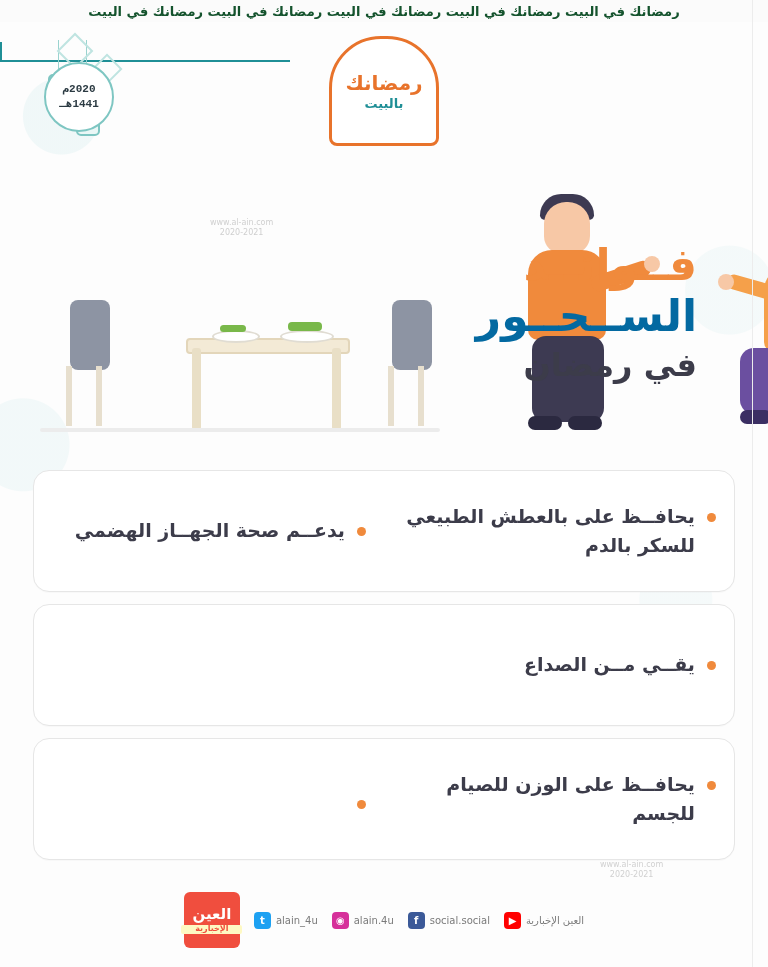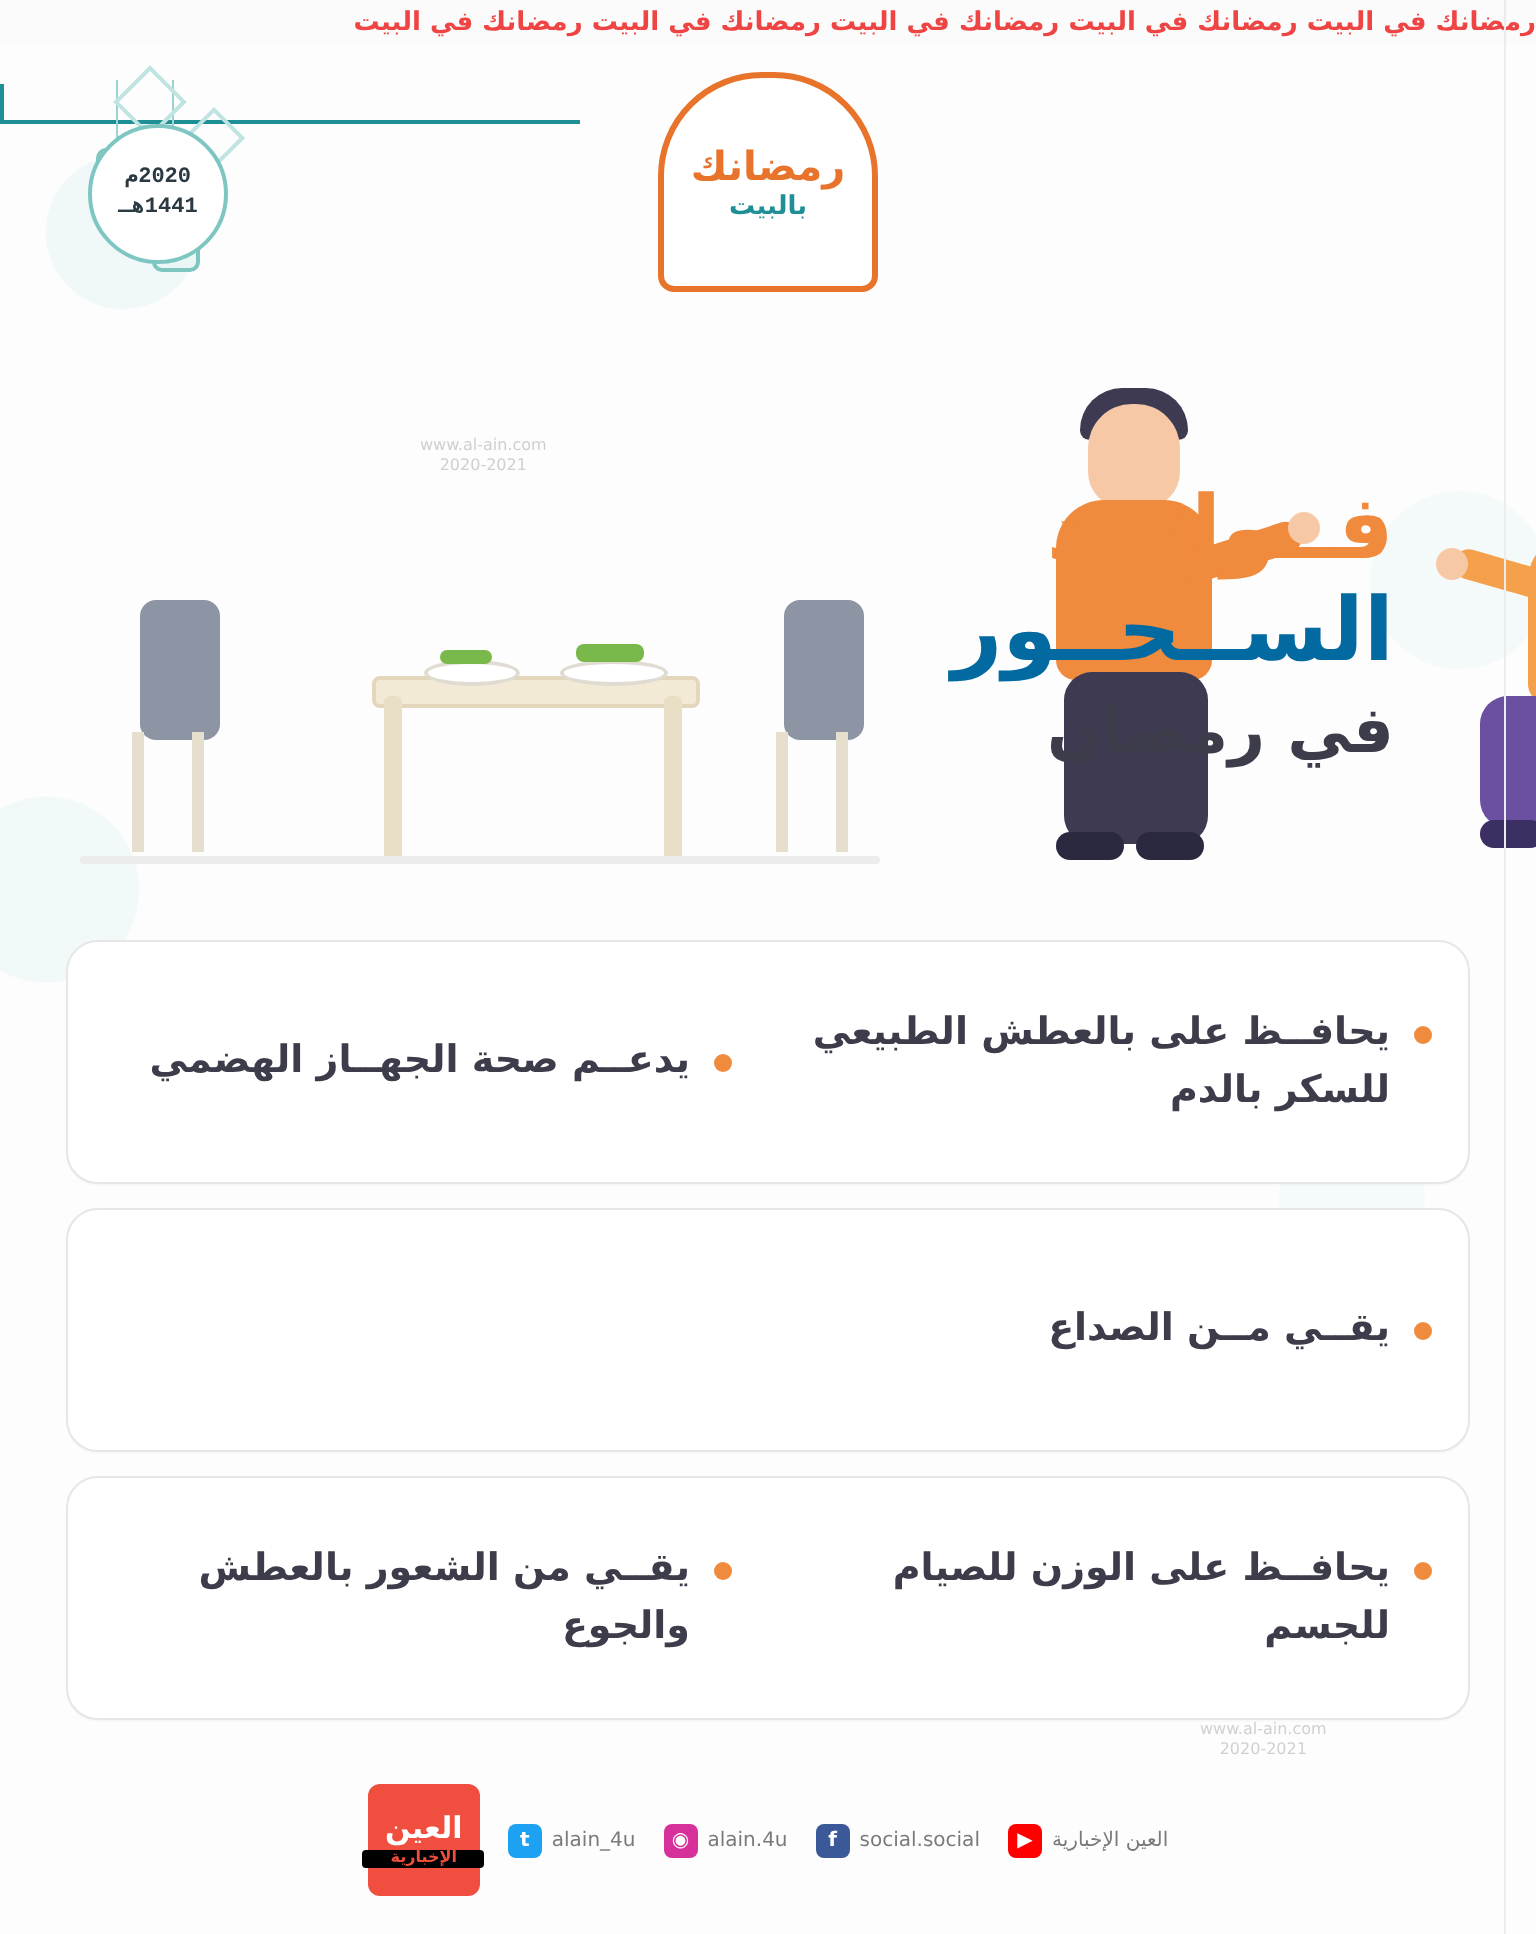--- a/index.html
+++ b/index.html
@@ -19,22 +19,22 @@
       radial-gradient(circle at 12% 70%, rgba(0,150,160,.04) 0 40px, transparent 41px),
       radial-gradient(circle at 95% 30%, rgba(0,150,160,.035) 0 44px, transparent 45px),
       radial-gradient(circle at 88% 62%, rgba(0,150,160,.03) 0 36px, transparent 37px);
     pointer-events:none;
   }
 
   
   .top-band{
     position:absolute;top:0;left:0;width:768px;height:22px;
     background:#fbfbfb;overflow:hidden;white-space:nowrap;
-    color:#ef4444;font-size:13px;font-weight:bold;
-    display:flex;align-items:center;justify-content:flex-start;letter-spacing:1px;
+    color:#14532d;font-size:13px;font-weight:bold;
+    display:flex;align-items:center;justify-content:center;letter-spacing:1px;
   }
 
   
   .teal-rule{position:absolute;top:60px;left:0;width:290px;height:2px;background:#1f8f96;}
   .teal-rule:after{content:"";position:absolute;left:0;top:-18px;width:2px;height:20px;background:#1f8f96;}
 
   
   .lanterns{position:absolute;top:40px;left:40px;width:110px;height:160px;}
   .lant-line{position:absolute;top:0;width:1px;height:34px;background:#9ad3cf;}
   .lantern{position:absolute;width:20px;height:34px;border:2px solid #7ec6c2;border-radius:5px;background:#eaf7f6;}
@@ -113,21 +113,21 @@
 
   
   .footer{position:absolute;top:890px;left:0;width:768px;height:60px;}
   .foot-center{display:flex;flex-direction:row-reverse;align-items:center;justify-content:center;gap:14px;height:60px;}
   .logo-badge{
     width:56px;height:56px;border-radius:6px;background:#f04e3e;color:#fff;
     display:flex;flex-direction:column;align-items:center;justify-content:center;
     font-size:11px;font-weight:bold;line-height:1.1;
   }
   .logo-badge .l1{font-size:15px;}
-  .logo-badge .l2{font-size:8px;background:#000000;color:#f04e3e;padding:0 14px;border-radius:2px;margin-top:2px;}
+  .logo-badge .l2{font-size:8px;background:#fef9c3;color:#f04e3e;padding:0 14px;border-radius:2px;margin-top:2px;}
   .soc{display:flex;flex-direction:row-reverse;align-items:center;gap:5px;}
   .soc-ico{width:17px;height:17px;border-radius:4px;color:#fff;font-size:10px;font-weight:bold;
            display:flex;align-items:center;justify-content:center;}
   .soc-tw{background:#1da1f2;}
   .soc-ig{background:#d6309a;}
   .soc-fb{background:#3b5998;}
   .soc-yt{background:#ff0000;border-radius:4px;}
   .soc-label{font-size:10px;color:#7a7a7a;}
 
   .wm2{position:absolute;top:860px;left:600px;color:#d0d0d0;font-size:8px;text-align:center;line-height:1.3;}
@@ -247,21 +247,20 @@
     </div>
 
     <div class="row">
       <div class="row-inner">
         <div class="cell">
           <div class="bullet"></div>
           <div class="cell-text">يحافــظ على الوزن للصيام للجسم</div>
         </div>
         <div class="cell">
           <div class="bullet"></div>
-          <div class="cell-text">يقــي من الشعور بالعطش والجوع</div>
         </div>
       </div>
     </div>
 
   </div>
 
   <div class="wm2">
     <div>www.al-ain.com</div>
     <div>2020-2021</div>
   </div>

